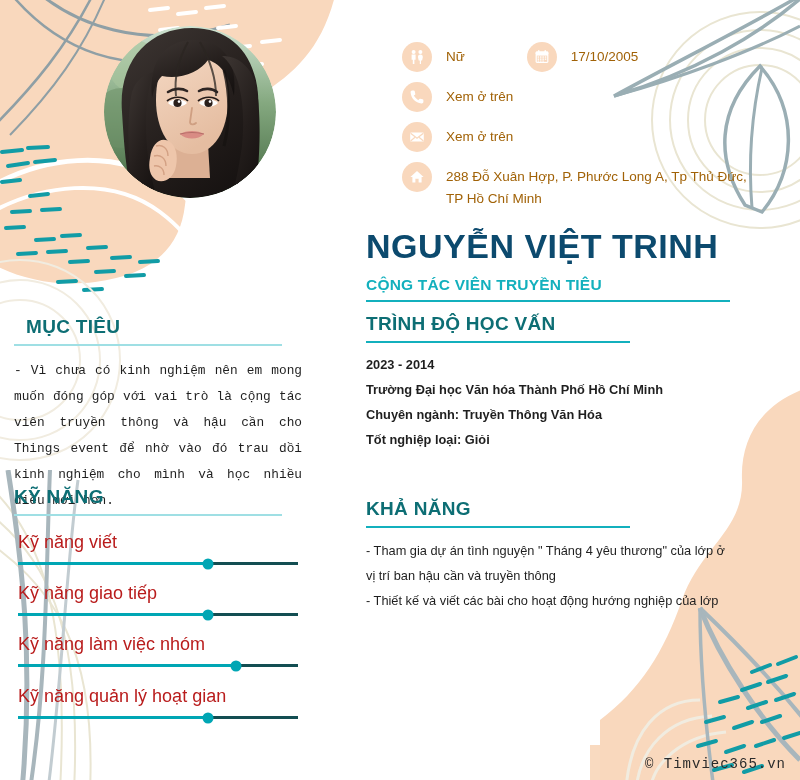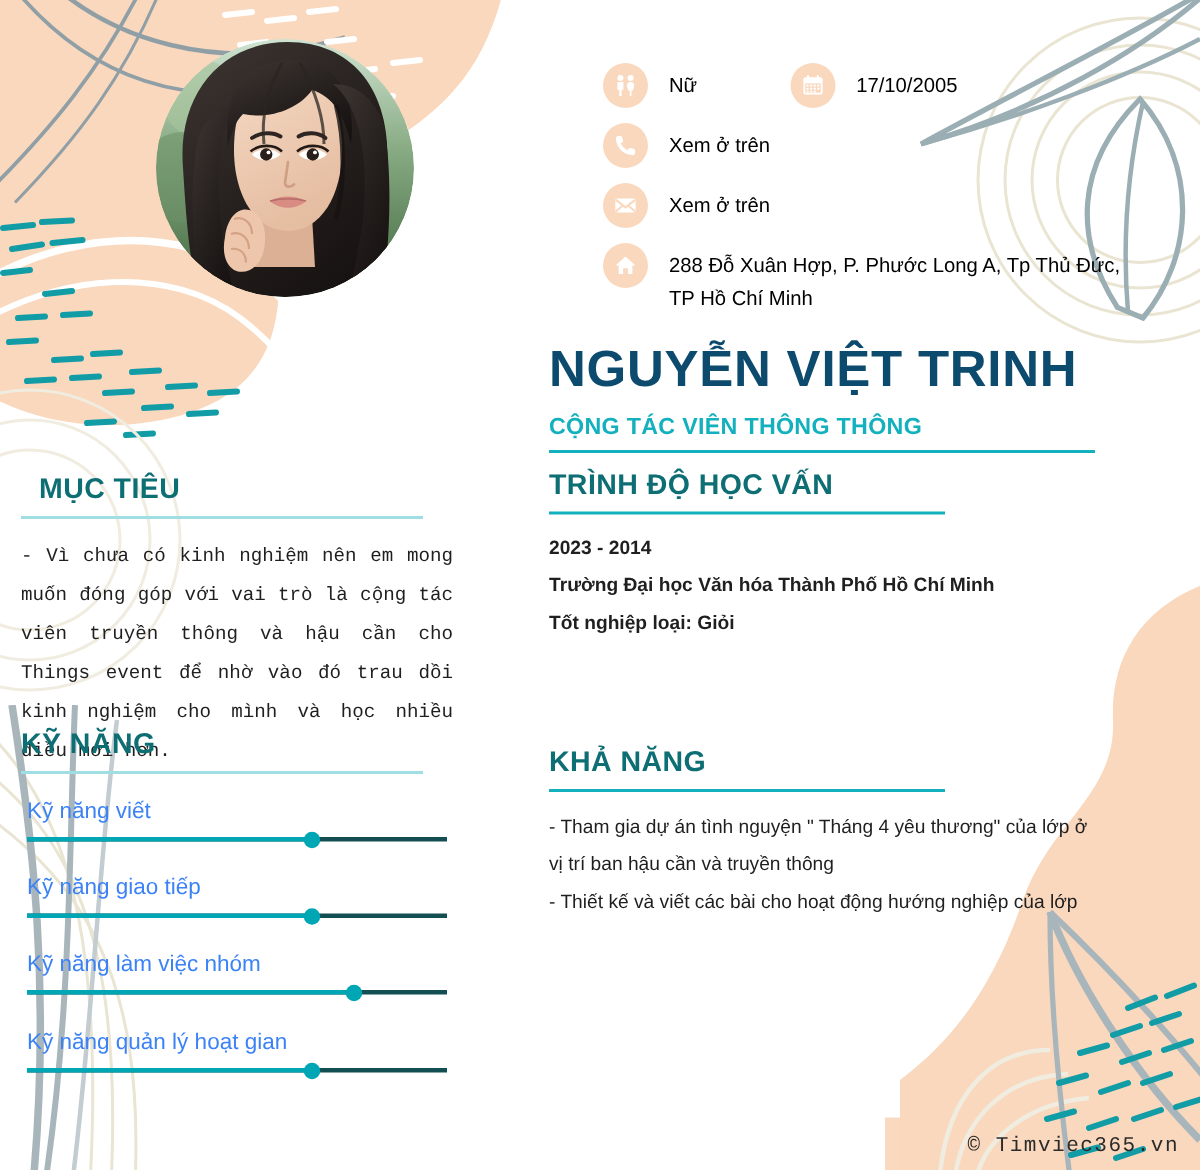--- a/index.html
+++ b/index.html
@@ -27,21 +27,21 @@
   
   .contact { position:absolute; left:402px; top:42px; width:390px; }
   .crow { display:flex; align-items:flex-start; margin-bottom:10px; }
   .cicon {
     width:30px; height:30px; border-radius:50%;
     background:#f9d8bd; flex:0 0 30px;
     display:flex; align-items:center; justify-content:center;
   }
   .cicon svg { display:block; }
   .ctext {
-    font-size:13.5px; color:#000000; line-height:30px;
+    font-size:13.5px; color:#a16207; line-height:30px;
     margin-left:14px; white-space:nowrap;
   }
   .ctext.wrap { line-height:22px; white-space:normal; padding-top:4px; width:305px; }
   .crow-inline { display:flex; align-items:flex-start; }
   .crow-inline .pair { display:flex; align-items:flex-start; }
   .pair-gap { margin-left:40px; }
 
   .name {
     position:absolute; left:366px; top:227px;
     font-size:34px; font-weight:bold; letter-spacing:0.5px;
@@ -65,21 +65,21 @@
   .sec-rule { position:absolute; height:2px; background:#13b0bd; }
   .sec-rule.soft { background:#9fdfe4; }
 
   .body-text {
     position:absolute; font-size:12.8px; line-height:26px; color:#1f1f1f;
   }
   .body-text.just { text-align:justify;font-family:Liberation Mono, monospace; }
 
   
   .skill { position:absolute; width:280px; }
-  .skill-label { font-size:15px; color:#3b82f6; margin-bottom:9px; }
+  .skill-label { font-size:18px; color:#b91c1c; margin-bottom:9px; }
   .skill-track {
     position:relative; height:3px; background:#134e52; width:280px;
   }
   .skill-fill { position:absolute; left:0; top:0; height:3px; background:#00a6b4; }
   .skill-dot {
     position:absolute; top:50%; width:11px; height:11px; border-radius:50%;
     background:#00a6b4; transform:translate(-50%,-50%);
   }
 
   
@@ -364,21 +364,21 @@
     <span class="cicon">
       <svg width="16" height="16" viewBox="0 0 16 16">
         <path d="M8 2 L14.6 8 L12.6 8 L12.6 13.6 L9.6 13.6 L9.6 9.8 L6.4 9.8 L6.4 13.6 L3.4 13.6 L3.4 8 L1.4 8 Z" fill="#fff"></path>
       </svg>
     </span>
     <span class="ctext wrap">288  Đỗ Xuân Hợp, P. Phước Long A, Tp Thủ Đức, TP Hồ Chí Minh</span>
   </div>
 </div>
 
 <div class="name">NGUYỄN VIỆT TRINH</div>
-<div class="job">CỘNG TÁC VIÊN THÔNG THÔNG</div>
+<div class="job">CỘNG TÁC VIÊN TRUYỀN TIÊU</div>
 <div class="job-rule"></div>
 
 <div class="sec-title" style="left:26px; top:316px;">MỤC TIÊU</div>
 <div class="sec-rule soft" style="left:14px; top:344px; width:268px;"></div>
 <div class="body-text just" style="left:14px; top:358px; width:288px;">- Vì chưa có kinh nghiệm nên em mong muốn đóng góp với vai trò là cộng tác viên truyền thông và hậu cần cho Things event để nhờ vào đó trau dồi kinh nghiệm cho mình và học nhiều điều mới hơn.</div>
 
 <div class="sec-title" style="left:14px; top:486px;">KỸ NĂNG</div>
 <div class="sec-rule soft" style="left:14px; top:514px; width:268px;"></div>
 
 <div class="skill" style="left:18px; top:532px;">
@@ -411,20 +411,21 @@
     <div class="skill-fill" style="width: 68%;"></div>
     <div class="skill-dot" style="left: 68%;"></div>
   </div>
 </div>
 
 <div class="sec-title" style="left:366px; top:313px;">TRÌNH ĐỘ HỌC VẤN</div>
 <div class="sec-rule" style="left:366px; top:341px; width:264px;"></div>
 <div class="body-text" style="left:366px; top:352px; width:400px; line-height:25px;font-weight:bold;">
   <div>2023 - 2014</div>
   <div>Trường Đại học Văn hóa Thành Phố Hồ Chí Minh</div>
+  <div>Chuyên ngành: Truyền Thông Văn Hóa</div>
   <div>Tốt nghiệp loại: Giỏi</div>
 </div>
 
 <div class="sec-title" style="left:366px; top:498px;">KHẢ NĂNG</div>
 <div class="sec-rule" style="left:366px; top:526px; width:264px;"></div>
 <div class="body-text" style="left:366px; top:538px; width:420px; line-height:25px;">
   <div>- Tham gia dự án tình nguyện " Tháng 4 yêu thương"  của lớp ở</div>
   <div>vị trí ban hậu cần và truyền thông</div>
   <div>- Thiết kế và viết các bài cho hoạt động hướng nghiệp của lớp</div>
 </div>

